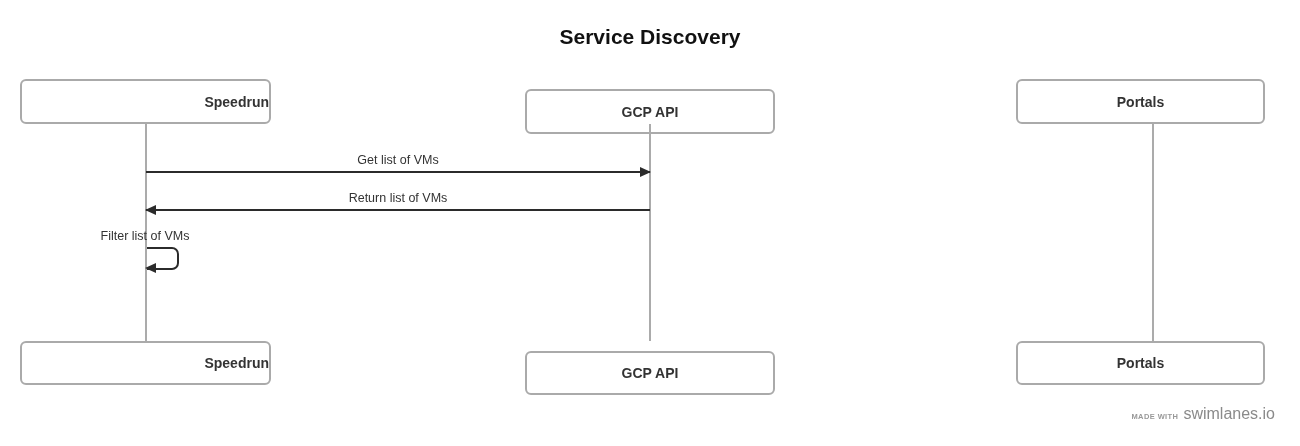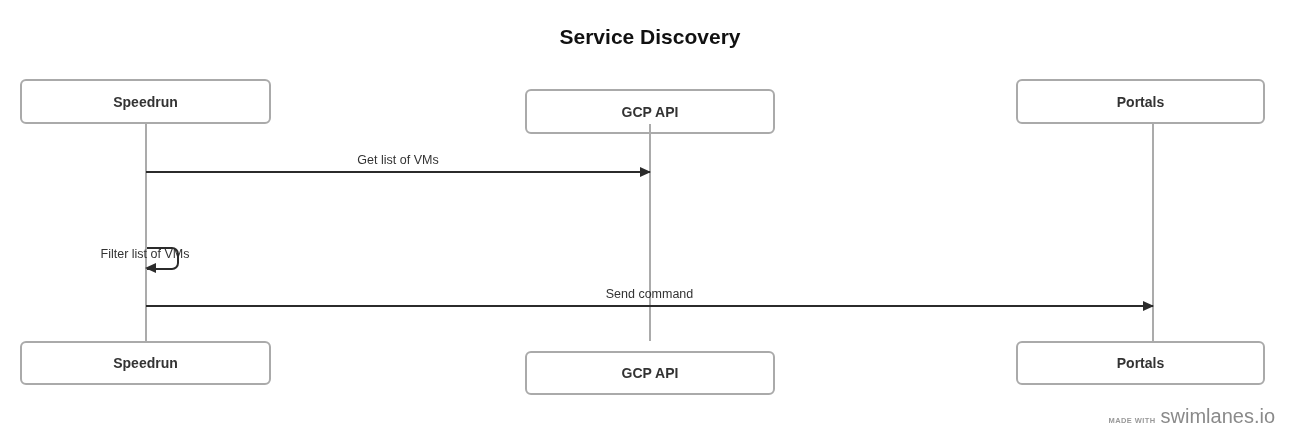--- a/index.html
+++ b/index.html
@@ -10,21 +10,21 @@
   .title {
     position:absolute; top:25px; left:0; width:100%; margin:0;
     text-align:center; font-size:21px; font-weight:700; color:#111111;
   }
   .actor-box {
     position:absolute; height:45px; box-sizing:border-box;
     border:2px solid #aaaaaa; border-radius:6px; background:#ffffff;
     display:flex; align-items:center; justify-content:center;
     font-weight:700; font-size:14px; color:#333333;
   }
-  .box-speedrun { left:20px;  width:251px; }
+  .box-speedrun { left:20px;  width:251px;justify-content:flex-end; }
   .box-gcp      { left:525px; width:250px;margin-top:10px; }
   .box-portals  { left:1016px; width:249px; }
   .row-top    { top:79px; }
   .row-bottom { top:341px; height:44px; }
 
   .lifeline { position:absolute; top:124px; height:217px; width:2px; background:#ababab; }
   .lifeline-speedrun { left:145px; }
   .lifeline-gcp      { left:649px; }
   .lifeline-portals  { left:1152px; }
 
@@ -41,39 +41,39 @@
   }
   .arrowhead.left {
     left:-1px; top:-4px;
     border-right:11px solid #2b2b2b; border-top:5px solid transparent; border-bottom:5px solid transparent;
   }
   .msg-get    { left:146px; top:152px; width:504px; }
   .msg-return { left:146px; top:190px; width:504px; }
   .msg-send   { left:146px; top:286px; width:1007px; }
 
   .self-label {
-    position:absolute; top:247px; left:145px; transform:translateX(-50%);
+    position:absolute; top:229px; left:145px; transform:translateX(-50%);
     font-size:12.5px; color:#333333; white-space:nowrap;
   }
   .self-loop {
     position:absolute; left:147px; top:247px; width:32px; height:23px;
     box-sizing:border-box; border:2px solid #2b2b2b; border-left:none;
     border-radius:0 7px 7px 0;
   }
   .self-loop .loop-head {
     position:absolute; left:-2px; top:14px; width:0; height:0;
     border-right:11px solid #2b2b2b; border-top:5px solid transparent; border-bottom:5px solid transparent;
   }
 
   .footer {
     position:absolute; top:405px; right:25px;
     display:flex; align-items:baseline; gap:5px;
   }
   .made-with { font-size:7.5px; letter-spacing:0.4px; color:#999999; font-weight:700; }
-  .brand { font-size:20px; color:#8a8a8a; text-decoration:none; }
+  .brand { font-size:16px; color:#8a8a8a; text-decoration:none; }
 </style>
 </head>
 <body>
 
 <div class="canvas">
 
   <h1 class="title">Service Discovery</h1>
 
   <div class="actor-box row-top box-speedrun">
     <span>Speedrun</span>
@@ -89,32 +89,32 @@
   <div class="lifeline lifeline-gcp"></div>
   <div class="lifeline lifeline-portals"></div>
 
   <div class="message msg-get">
     <div class="msg-label">Get list of VMs</div>
     <div class="msg-line">
       <span class="arrowhead right"></span>
     </div>
   </div>
 
+  <div class="message msg-return">
+    <div class="msg-label">Return list of VMs</div>
+    <div class="msg-line">
+      <span class="arrowhead left"></span>
+    </div>
+  </div>
 
   <div class="self-label">Filter list of VMs</div>
   <div class="self-loop">
     <span class="loop-head"></span>
   </div>
 
-  <div class="message msg-send">
-    <div class="msg-label">Send command</div>
-    <div class="msg-line">
-      <span class="arrowhead right"></span>
-    </div>
-  </div>
 
   <div class="actor-box row-bottom box-speedrun">
     <span>Speedrun</span>
   </div>
   <div class="actor-box row-bottom box-gcp">
     <span>GCP API</span>
   </div>
   <div class="actor-box row-bottom box-portals">
     <span>Portals</span>
   </div>

